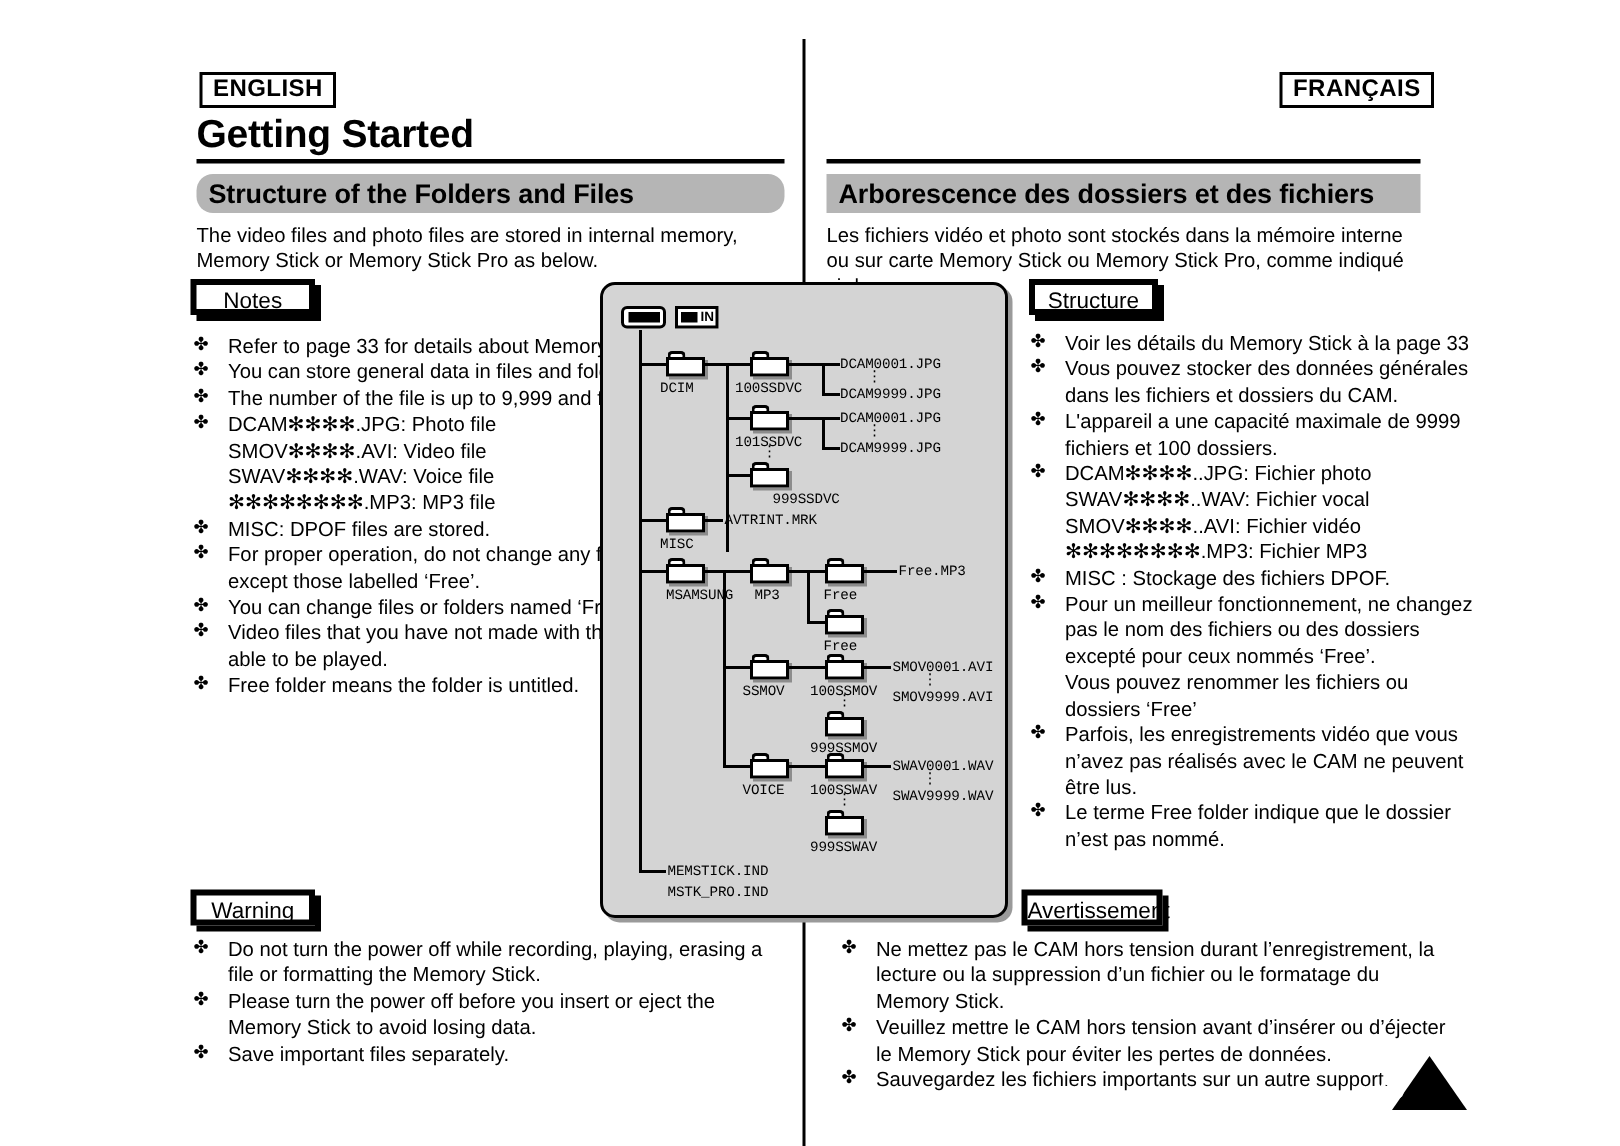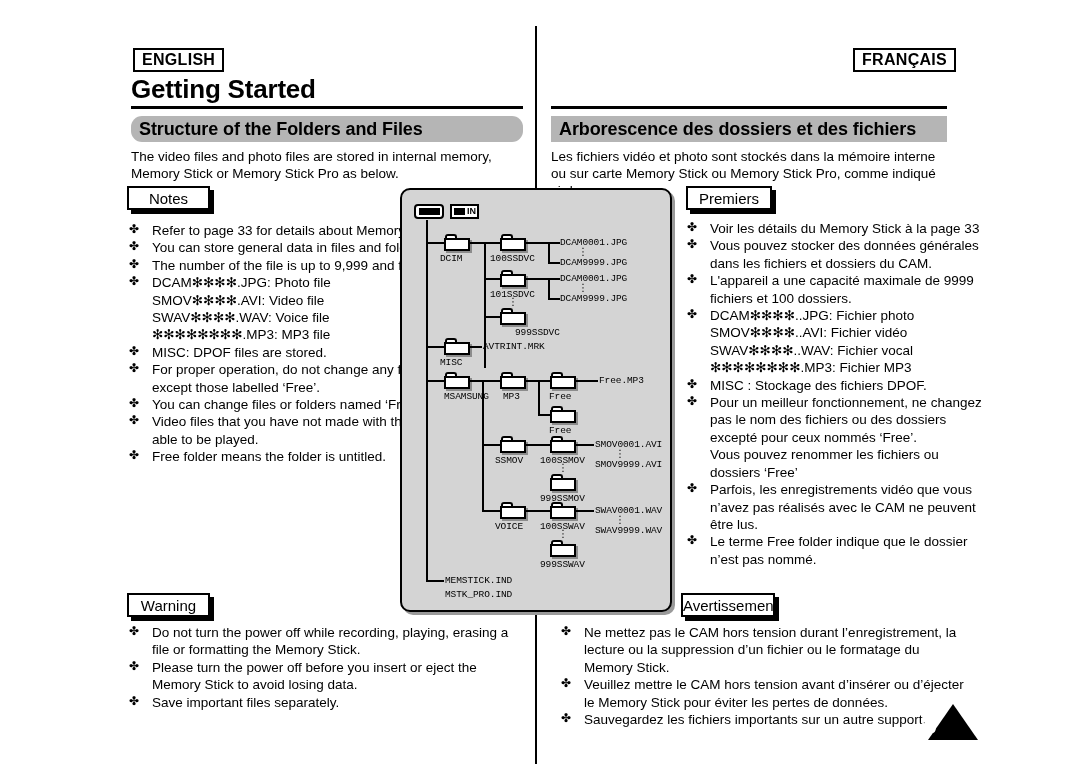--- a/index.html
+++ b/index.html
@@ -84,21 +84,21 @@
     position: absolute;
     font-size: 13.5px;
     line-height: 17px;
   }
   #intro-en { left: 131px; top: 148px; width: 394px; }
   #intro-fr { left: 551px; top: 148px; width: 400px; }
 
   
   .callout-label {
     position: absolute;
-    border: 2px solid #000000;
+    border: 4px solid #000000;
     background: #fff;
     font-size: 15px;
     text-align: center;
     line-height: 19px;
     padding: 1px 0 2px 0;
     box-sizing: border-box;
     box-shadow: 4px 4px 0 0 #000;
   }
   #label-notes       { left: 127px; top: 186px; width: 83px; height: 24px; }
   #label-remarques   { left: 686px; top: 186px; width: 86px; height: 24px; }
@@ -346,40 +346,40 @@
       <span>Save important files separately.</span>
     </div>
   </div>
 
   <div class="lang-tag" id="lang-fr">FRANÇAIS</div>
   <div class="chapter-title" id="title-fr">Premiers pas</div>
   <div class="rule" id="rule-fr"></div>
   <div class="section-banner" id="banner-fr">Arborescence des dossiers et des fichiers</div>
   <div class="intro" id="intro-fr">Les fichiers vidéo et photo sont stockés dans la mémoire interne ou sur carte Memory Stick ou Memory Stick Pro, comme indiqué ci-dessous.</div>
 
-  <div class="callout-label" id="label-remarques">Premiers</div>
+  <div class="callout-label" id="label-remarques">Structure</div>
 
   <div class="bullet-list" id="remarques-list">
     <div class="bullet-row">
       <span class="bullet-mark">✤</span>
       <span>Voir les détails du Memory Stick à la page 33</span>
     </div>
     <div class="bullet-row">
       <span class="bullet-mark">✤</span>
       <span>Vous pouvez stocker des données générales dans les fichiers et dossiers du CAM.</span>
     </div>
     <div class="bullet-row">
       <span class="bullet-mark">✤</span>
       <span>L'appareil a une capacité maximale de 9999 fichiers et 100 dossiers.</span>
     </div>
     <div class="bullet-row">
       <span class="bullet-mark">✤</span>
       <span>DCAM✻✻✻✻..JPG: Fichier photo</span>
+      <div>SWAV✻✻✻✻..WAV:  Fichier vocal</div>
       <div>SMOV✻✻✻✻..AVI:  Fichier vidéo</div>
-      <div>SWAV✻✻✻✻..WAV:  Fichier vocal</div>
       <div>✻✻✻✻✻✻✻✻.MP3:  Fichier MP3</div>
     </div>
     <div class="bullet-row">
       <span class="bullet-mark">✤</span>
       <span>MISC : Stockage des fichiers DPOF.</span>
     </div>
     <div class="bullet-row">
       <span class="bullet-mark">✤</span>
       <span>Pour un meilleur fonctionnement, ne changez pas le nom des fichiers ou des dossiers excepté pour ceux nommés ‘Free’.</span>
       <div>Vous pouvez renommer les fichiers ou dossiers ‘Free’</div>

